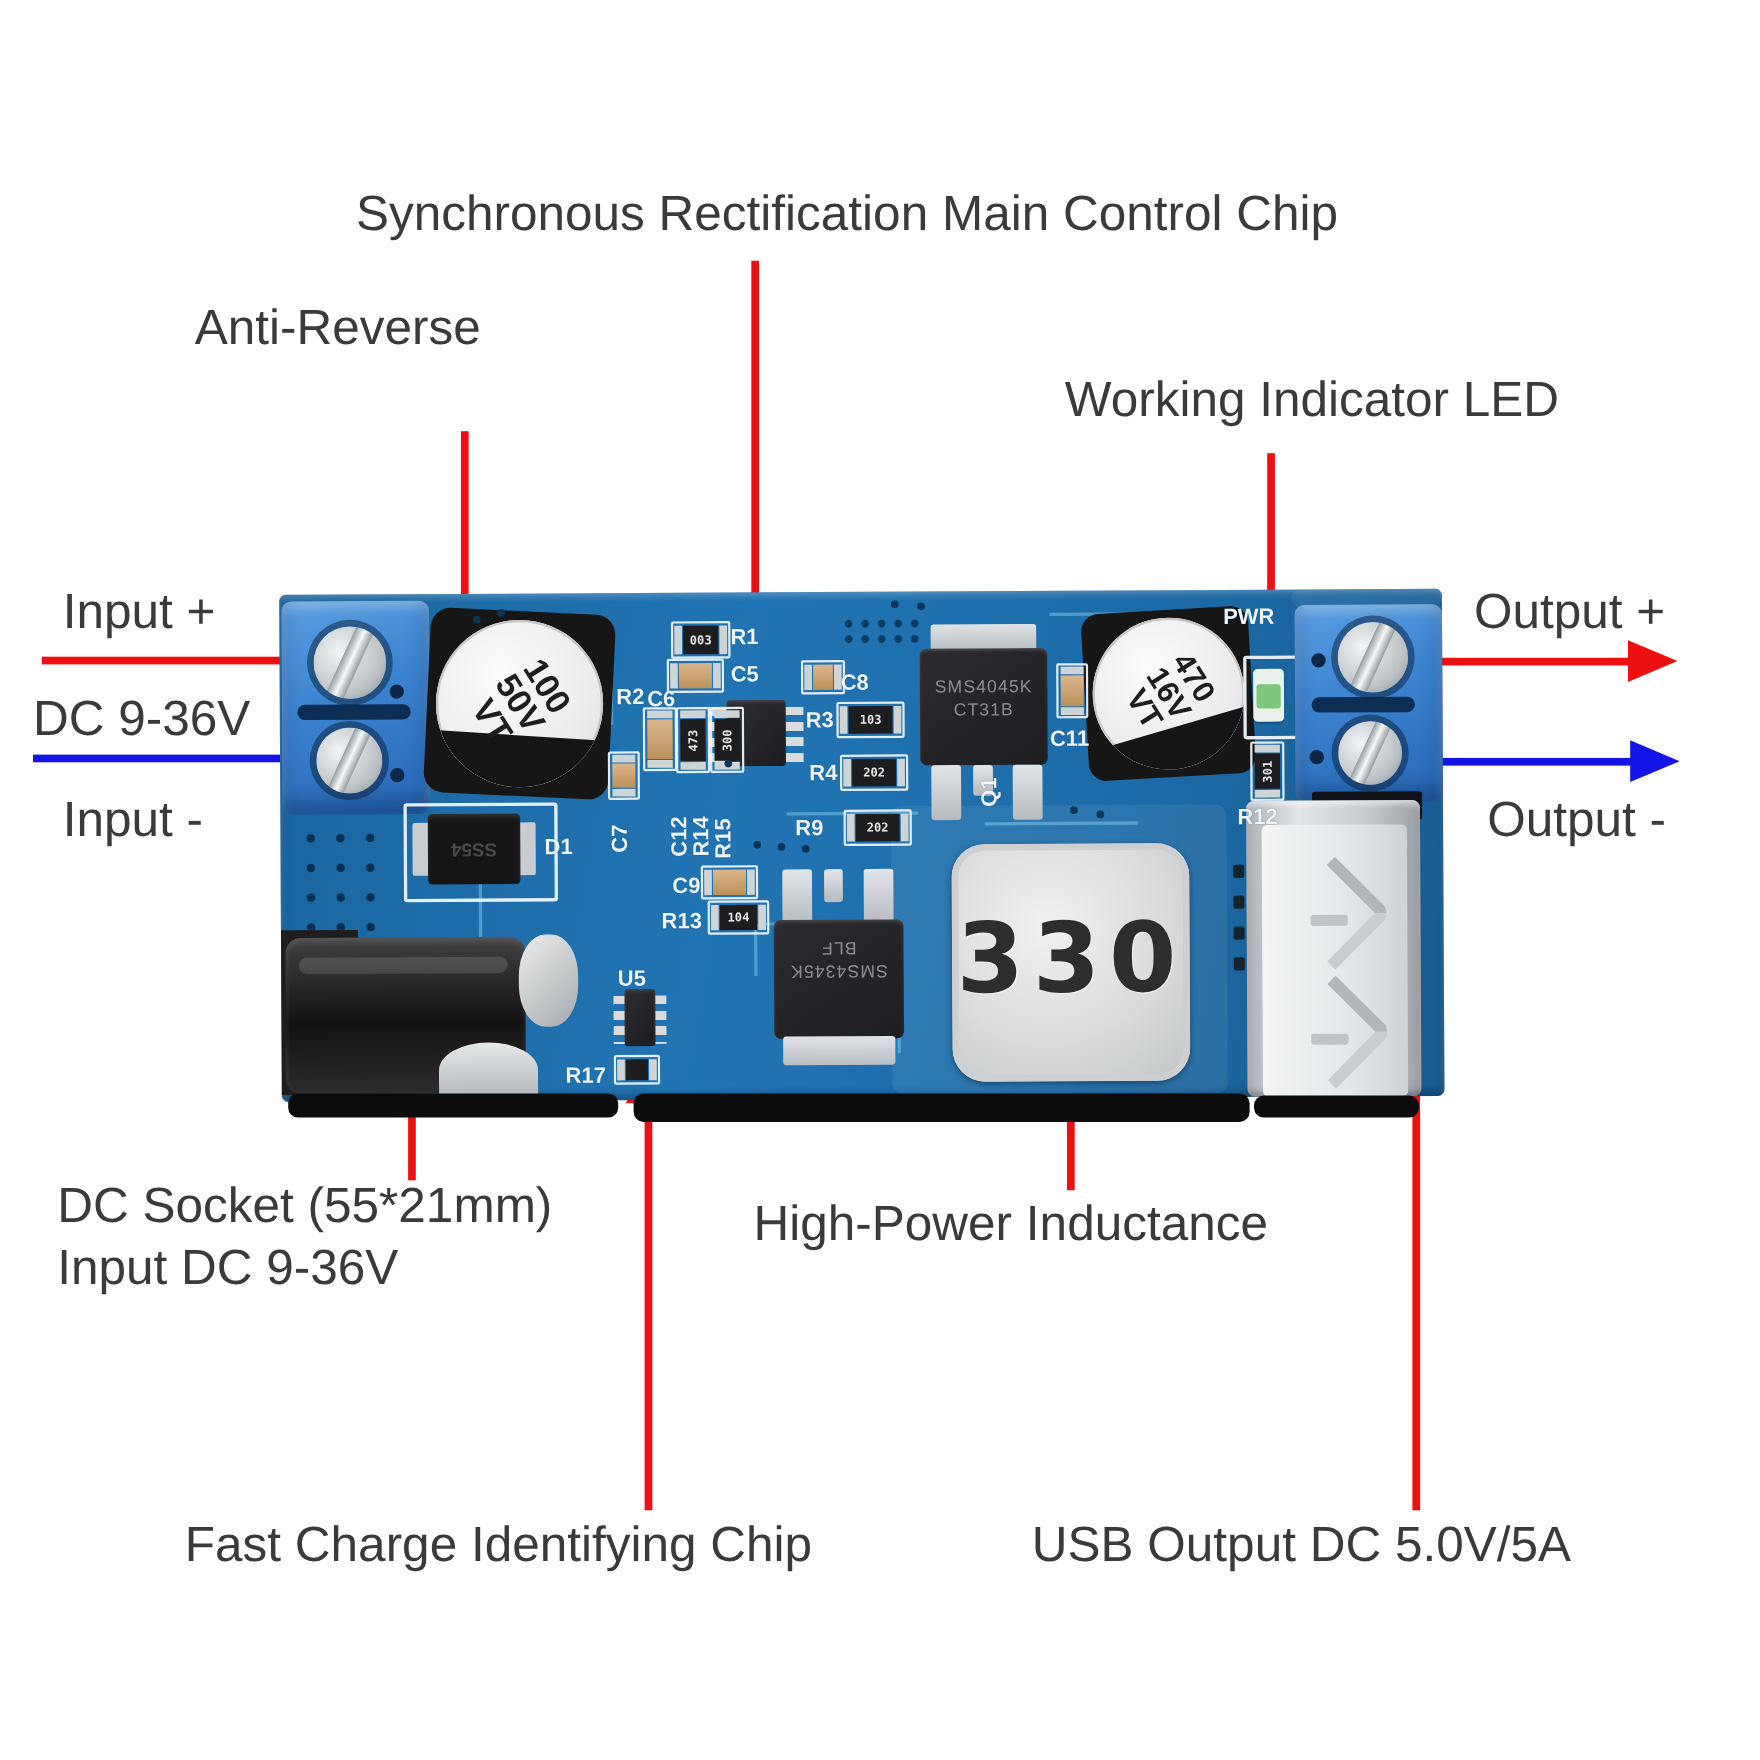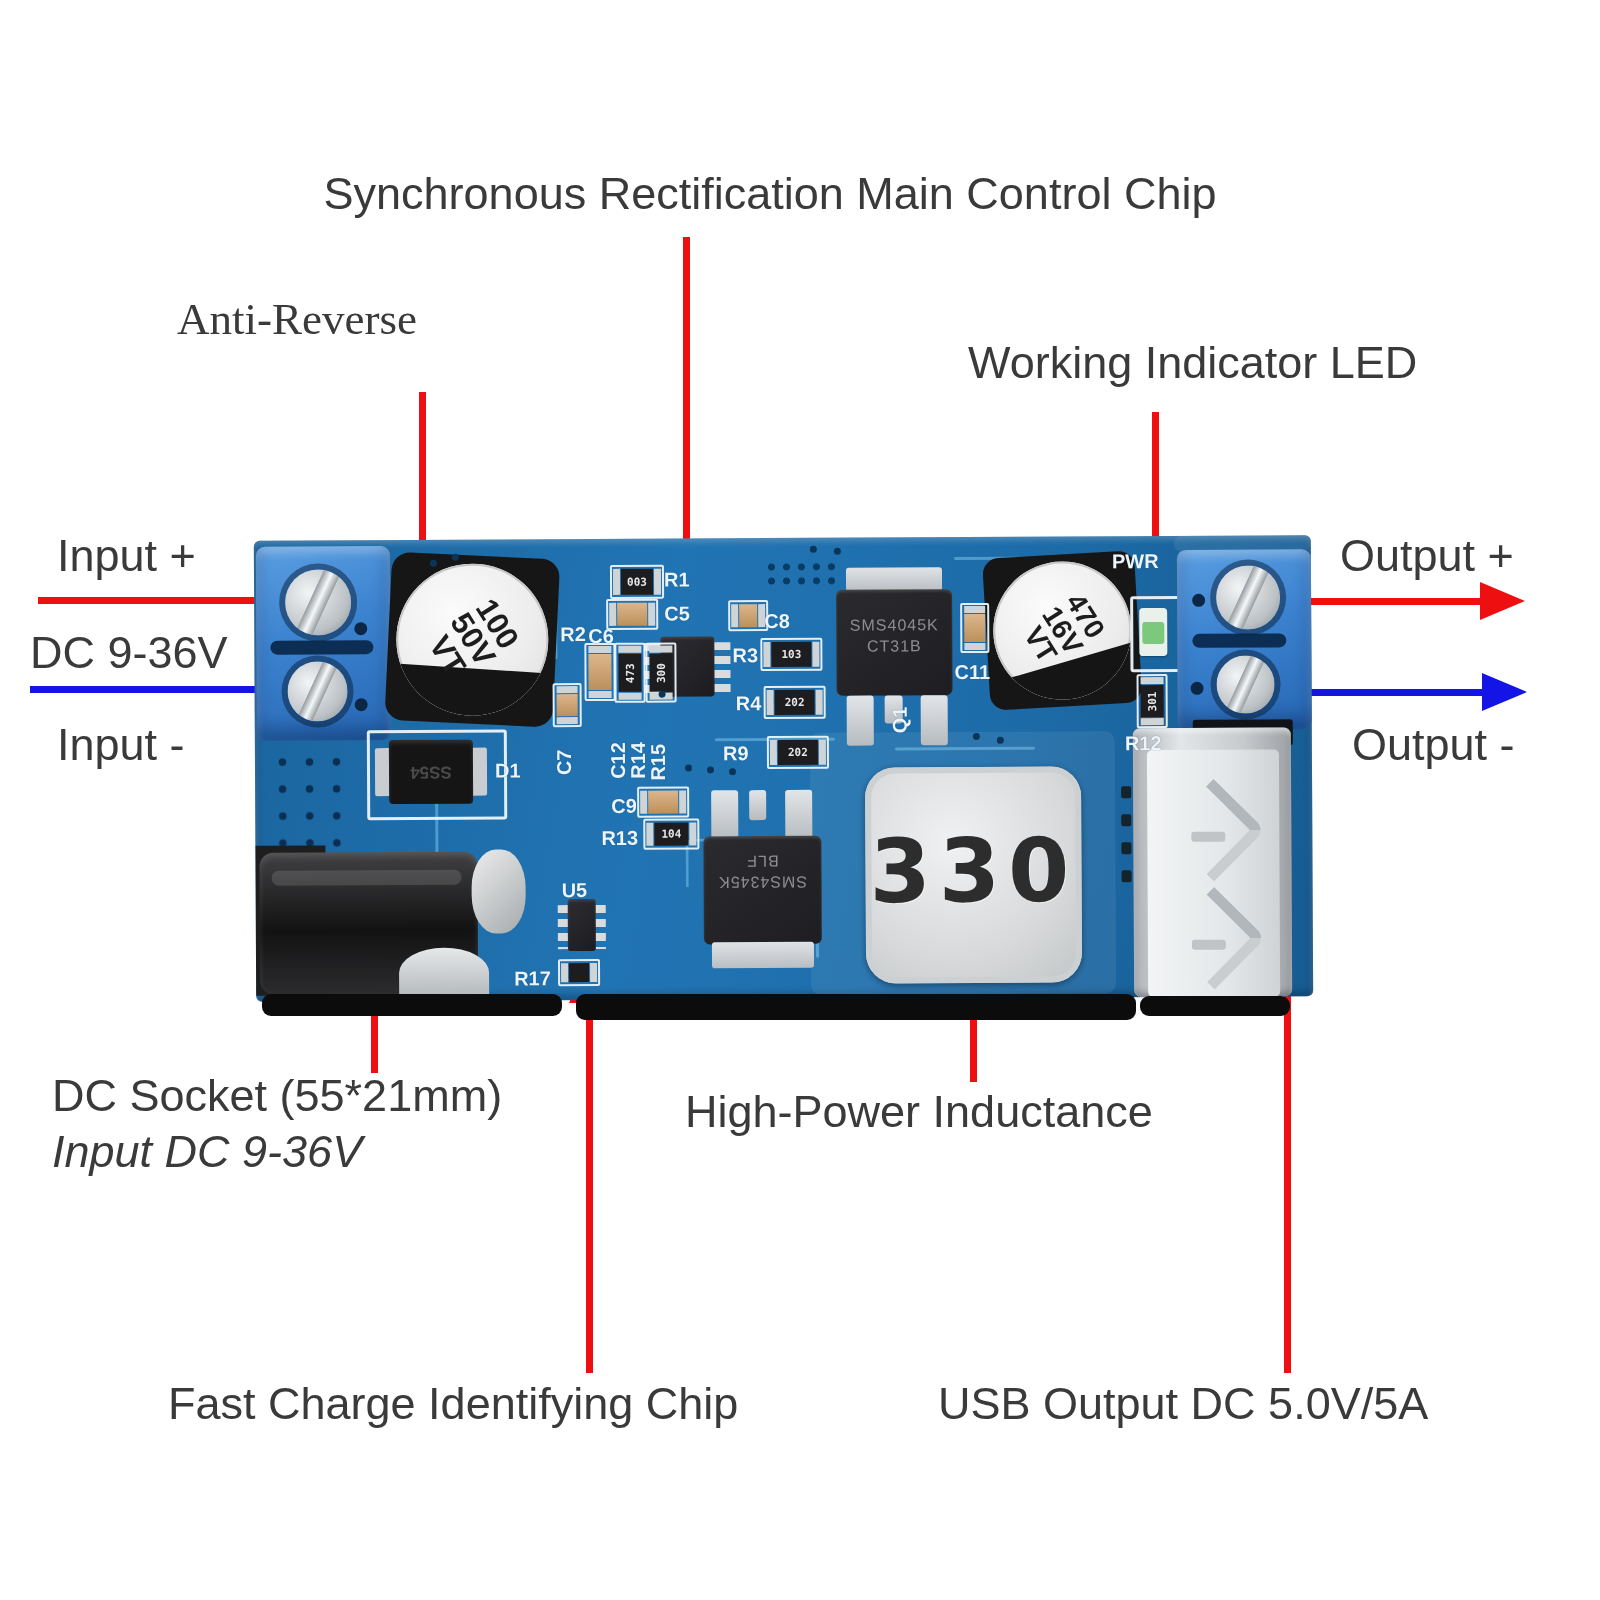--- a/index.html
+++ b/index.html
@@ -64,29 +64,29 @@
   .spring{position:absolute;width:62px;height:62px;border-top:11px solid #b2b7bb;border-right:11px solid #c9cdd0;
           border-top-right-radius:12px;transform:rotate(45deg);}
   .usbpad{position:absolute;width:10px;height:12px;background:#14242d;border-radius:2px;}
 </style>
 </head>
 <body>
 
 <div id="canvas">
 
   <div class="lbl" style="left:240px;top:168px;width:1060px;text-align:center;">Synchronous Rectification Main Control Chip</div>
-  <div class="lbl" style="left:177px;top:293px;font-family:Liberation Serif, serif;">Anti-Reverse</div>
+  <div class="lbl" style="left:177px;top:272px;">Anti-Reverse</div>
   <div class="lbl" style="left:968px;top:337px;">Working Indicator LED</div>
   <div class="lbl" style="left:57px;top:530px;">Input +</div>
   <div class="lbl" style="left:30px;top:627px;">DC 9-36V</div>
   <div class="lbl" style="left:57px;top:719px;">Input -</div>
   <div class="lbl" style="left:1340px;top:530px;">Output +</div>
   <div class="lbl" style="left:1352px;top:719px;">Output -</div>
   <div class="lbl" style="left:52px;top:1070px;">DC Socket (55*21mm)</div>
-  <div class="lbl" style="left:52px;top:1126px;font-style:italic;">Input DC 9-36V</div>
+  <div class="lbl" style="left:52px;top:1126px;">Input DC 9-36V</div>
   <div class="lbl" style="left:685px;top:1086px;">High-Power Inductance</div>
   <div class="lbl" style="left:168px;top:1378px;">Fast Charge Identifying Chip</div>
   <div class="lbl" style="left:938px;top:1378px;">USB Output DC 5.0V/5A</div>
 
   <div>
     <div class="vline" style="left:683px;top:237px;height:376px;"></div>
     <div class="head down" style="left:666px;top:612px;"></div>
   </div>
   <div>
     <div class="vline" style="left:419px;top:392px;height:335px;"></div>

